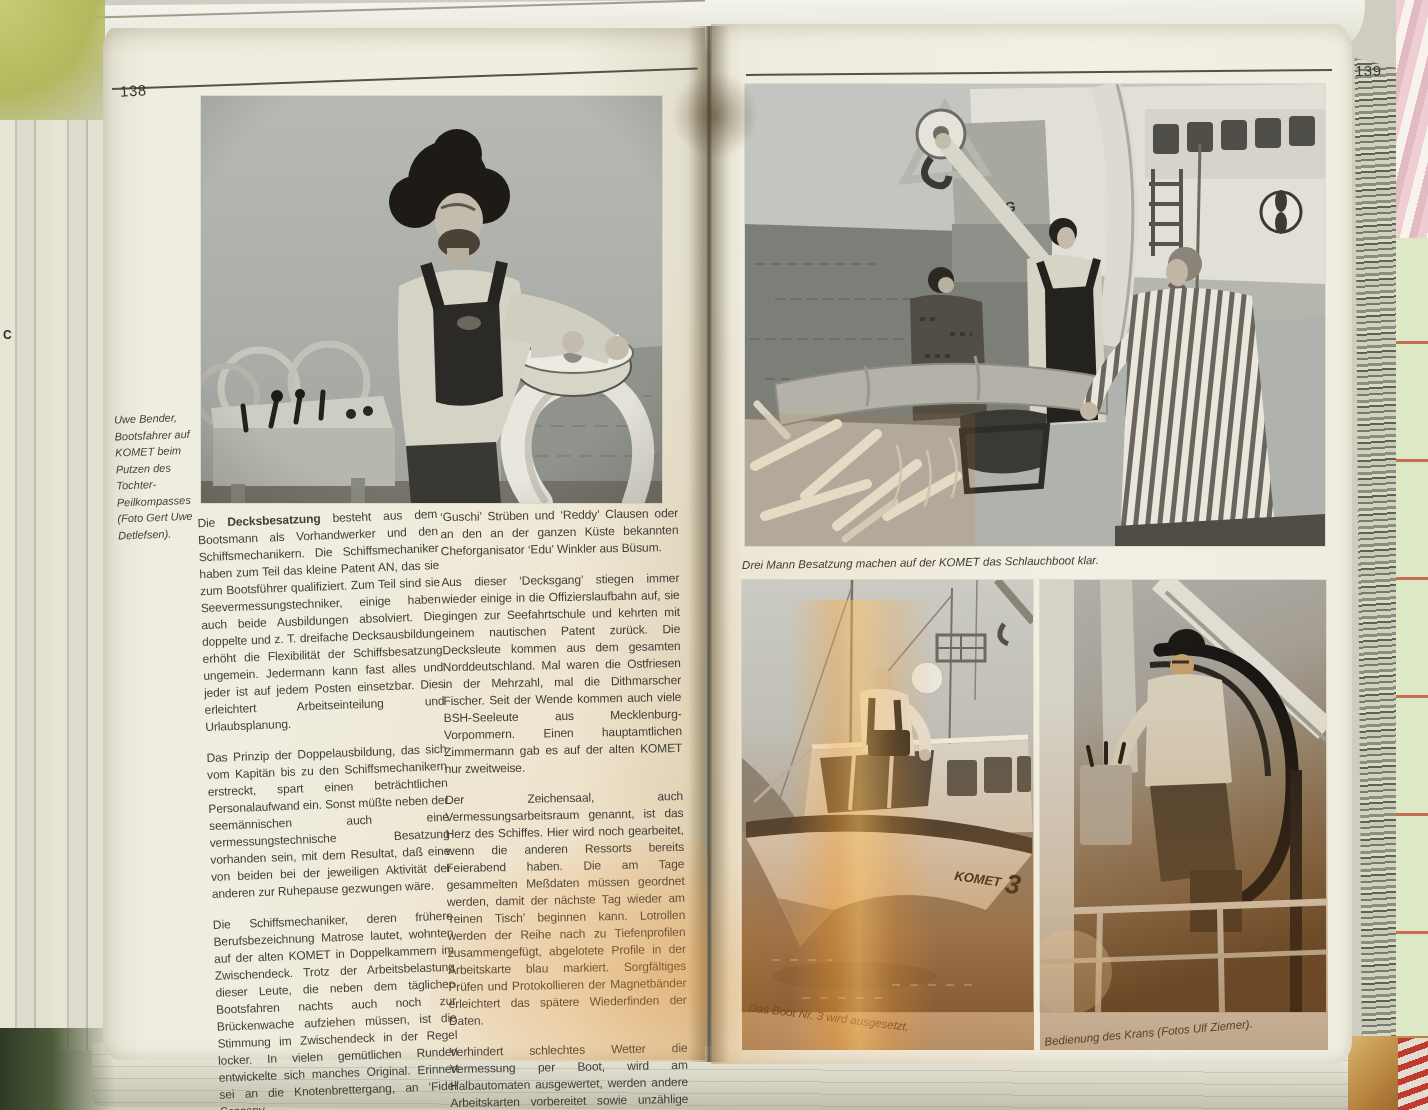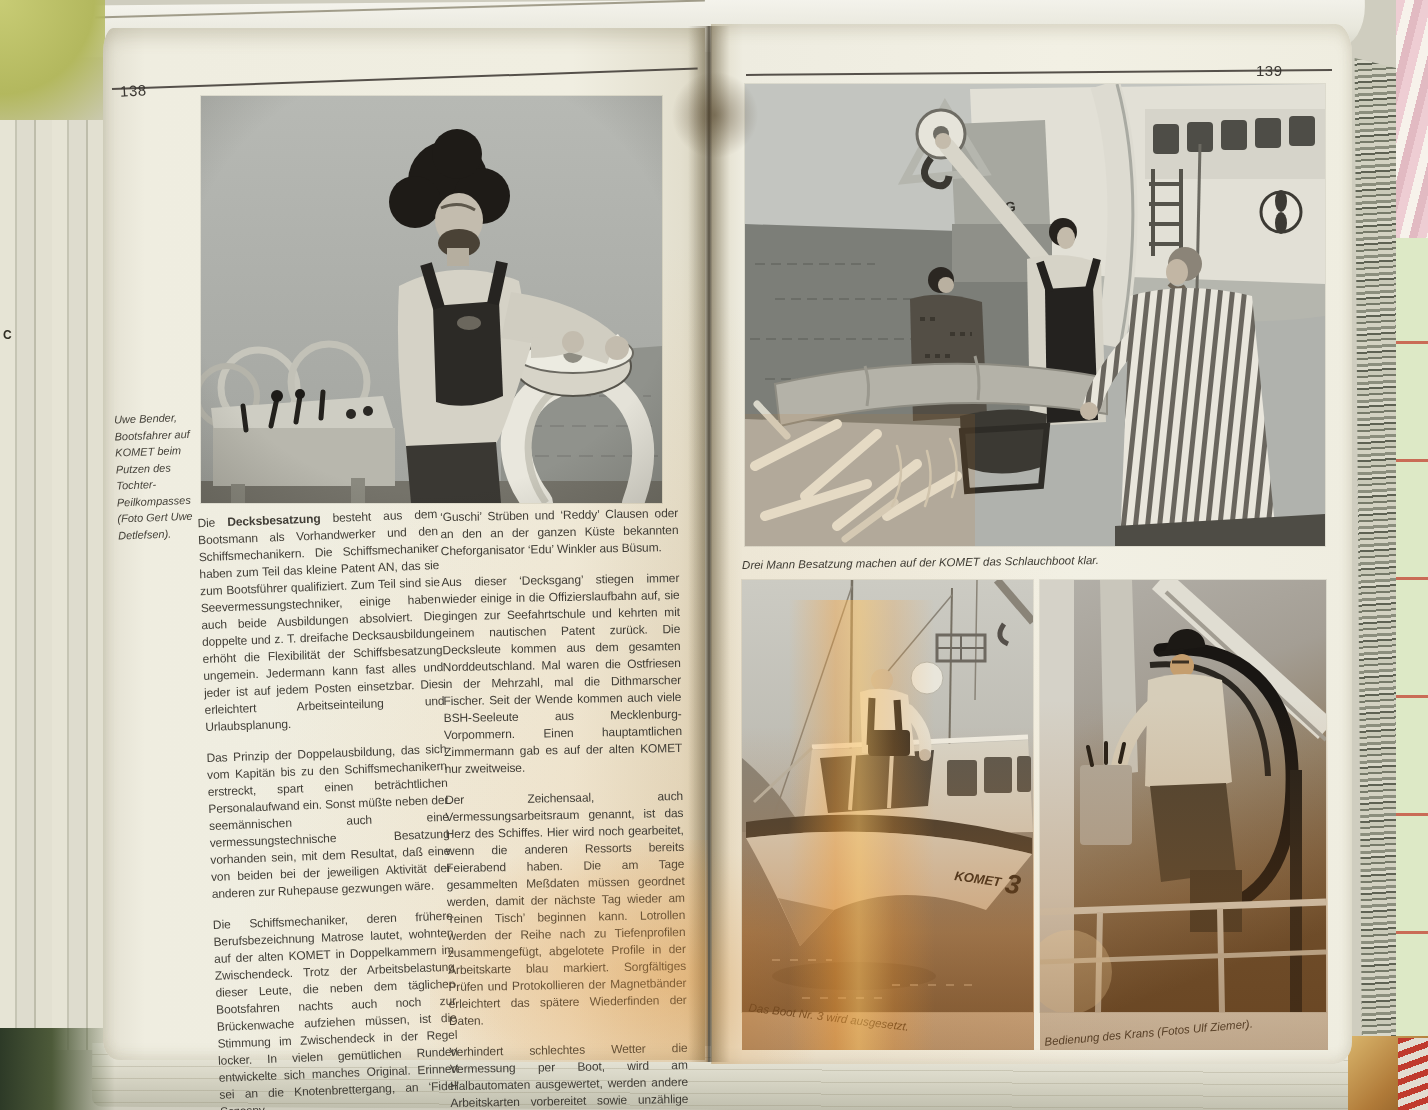--- a/index.html
+++ b/index.html
@@ -181,21 +181,21 @@
   </div>
 
   <div class="abs bodycol" style="left:440px;top:505px;width:238px;transform:rotate(-1deg);transform-origin:right top;">
     <p>‘Guschi’ Strüben und ‘Reddy’ Clausen oder an den an der ganzen Küste bekannten Cheforganisator ‘Edu’ Winkler aus Büsum.</p>
     <p>Aus dieser ‘Decksgang’ stiegen immer wieder einige in die Offizierslaufbahn auf, sie gingen zur Seefahrtschule und kehrten mit einem nautischen Patent zurück. Die Decksleute kommen aus dem gesamten Norddeutschland. Mal waren die Ostfriesen in der Mehrzahl, mal die Dithmarscher Fischer. Seit der Wende kommen auch viele BSH-Seeleute aus Mecklenburg-Vorpommern. Einen hauptamtlichen Zimmermann gab es auf der alten KOMET nur zweitweise.</p>
     <p>Der Zeichensaal, auch Vermessungsarbeitsraum genannt, ist das Herz des Schiffes. Hier wird noch gearbeitet, wenn die anderen Ressorts bereits Feierabend haben. Die am Tage gesammelten Meßdaten müssen geordnet werden, damit der nächste Tag wieder am ‘reinen Tisch’ beginnen kann. Lotrollen werden der Reihe nach zu Tiefenprofilen zusammengefügt, abgelotete Profile in der Arbeitskarte blau markiert. Sorgfältiges Prüfen und Protokollieren der Magnetbänder erleichtert das spätere Wiederfinden der Daten.</p>
     <p>Verhindert schlechtes Wetter die Vermessung per Boot, wird am Halbautomaten ausgewertet, werden andere Arbeitskarten vorbereitet sowie unzählige Listen und Berichte geschrieben.</p>
   </div>
 
   <div class="abs rule" style="left:746px;top:74px;width:586px;transform:rotate(-.5deg);transform-origin:left center;"></div>
-  <div class="abs pagenum" style="left:1256px;top:62px;">139</div>
+  <div class="abs pagenum" style="left:1355px;top:62px;">139</div>
 
   <div class="abs photo" style="left:745px;top:84px;width:580px;height:462px;">
     <svg viewBox="0 0 580 462" preserveAspectRatio="none">
       <defs>
         <pattern id="stripes" width="12" height="12" patternUnits="userSpaceOnUse" patternTransform="rotate(6)">
           <rect width="12" height="12" fill="#e9e6dc"></rect>
             <rect width="5" height="12" fill="#6a665e"></rect>
         </pattern>
       </defs>
       <rect width="580" height="200" fill="#c3c5c0"></rect>

